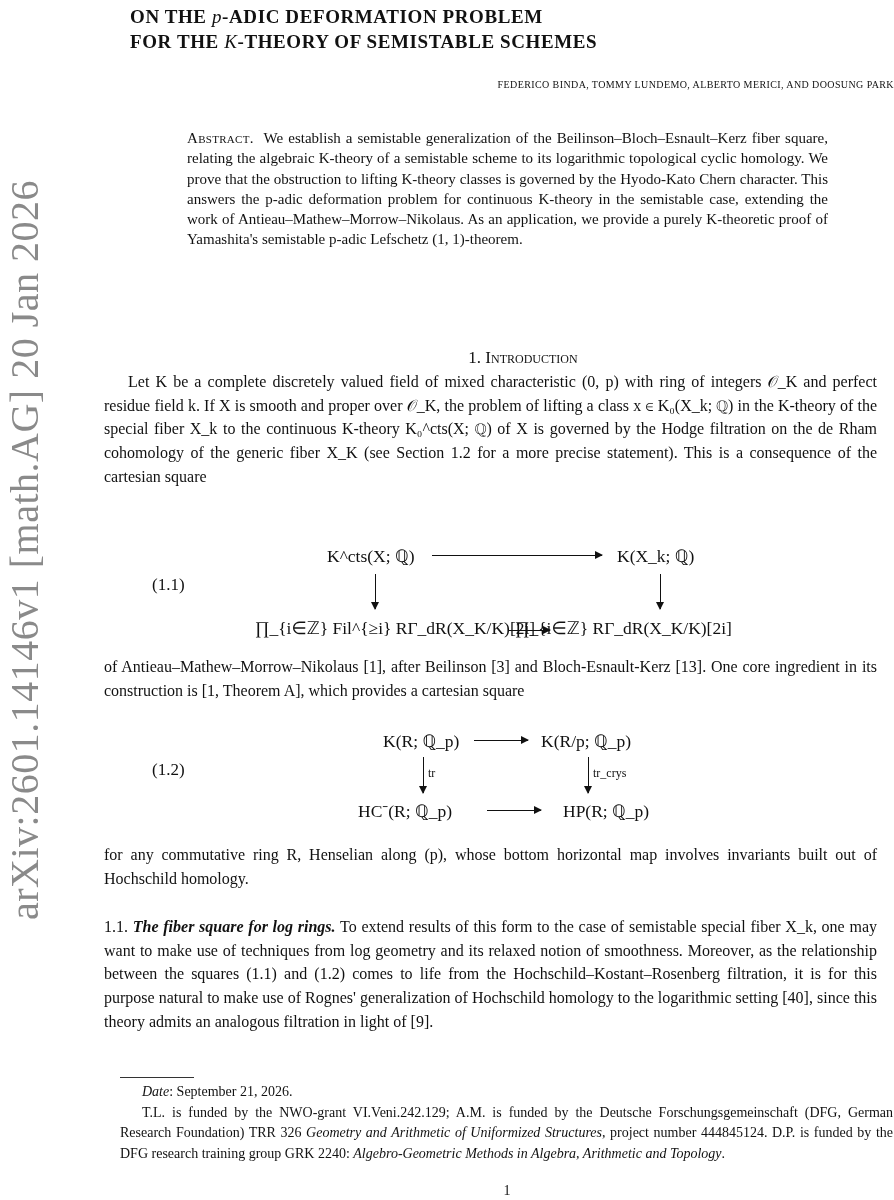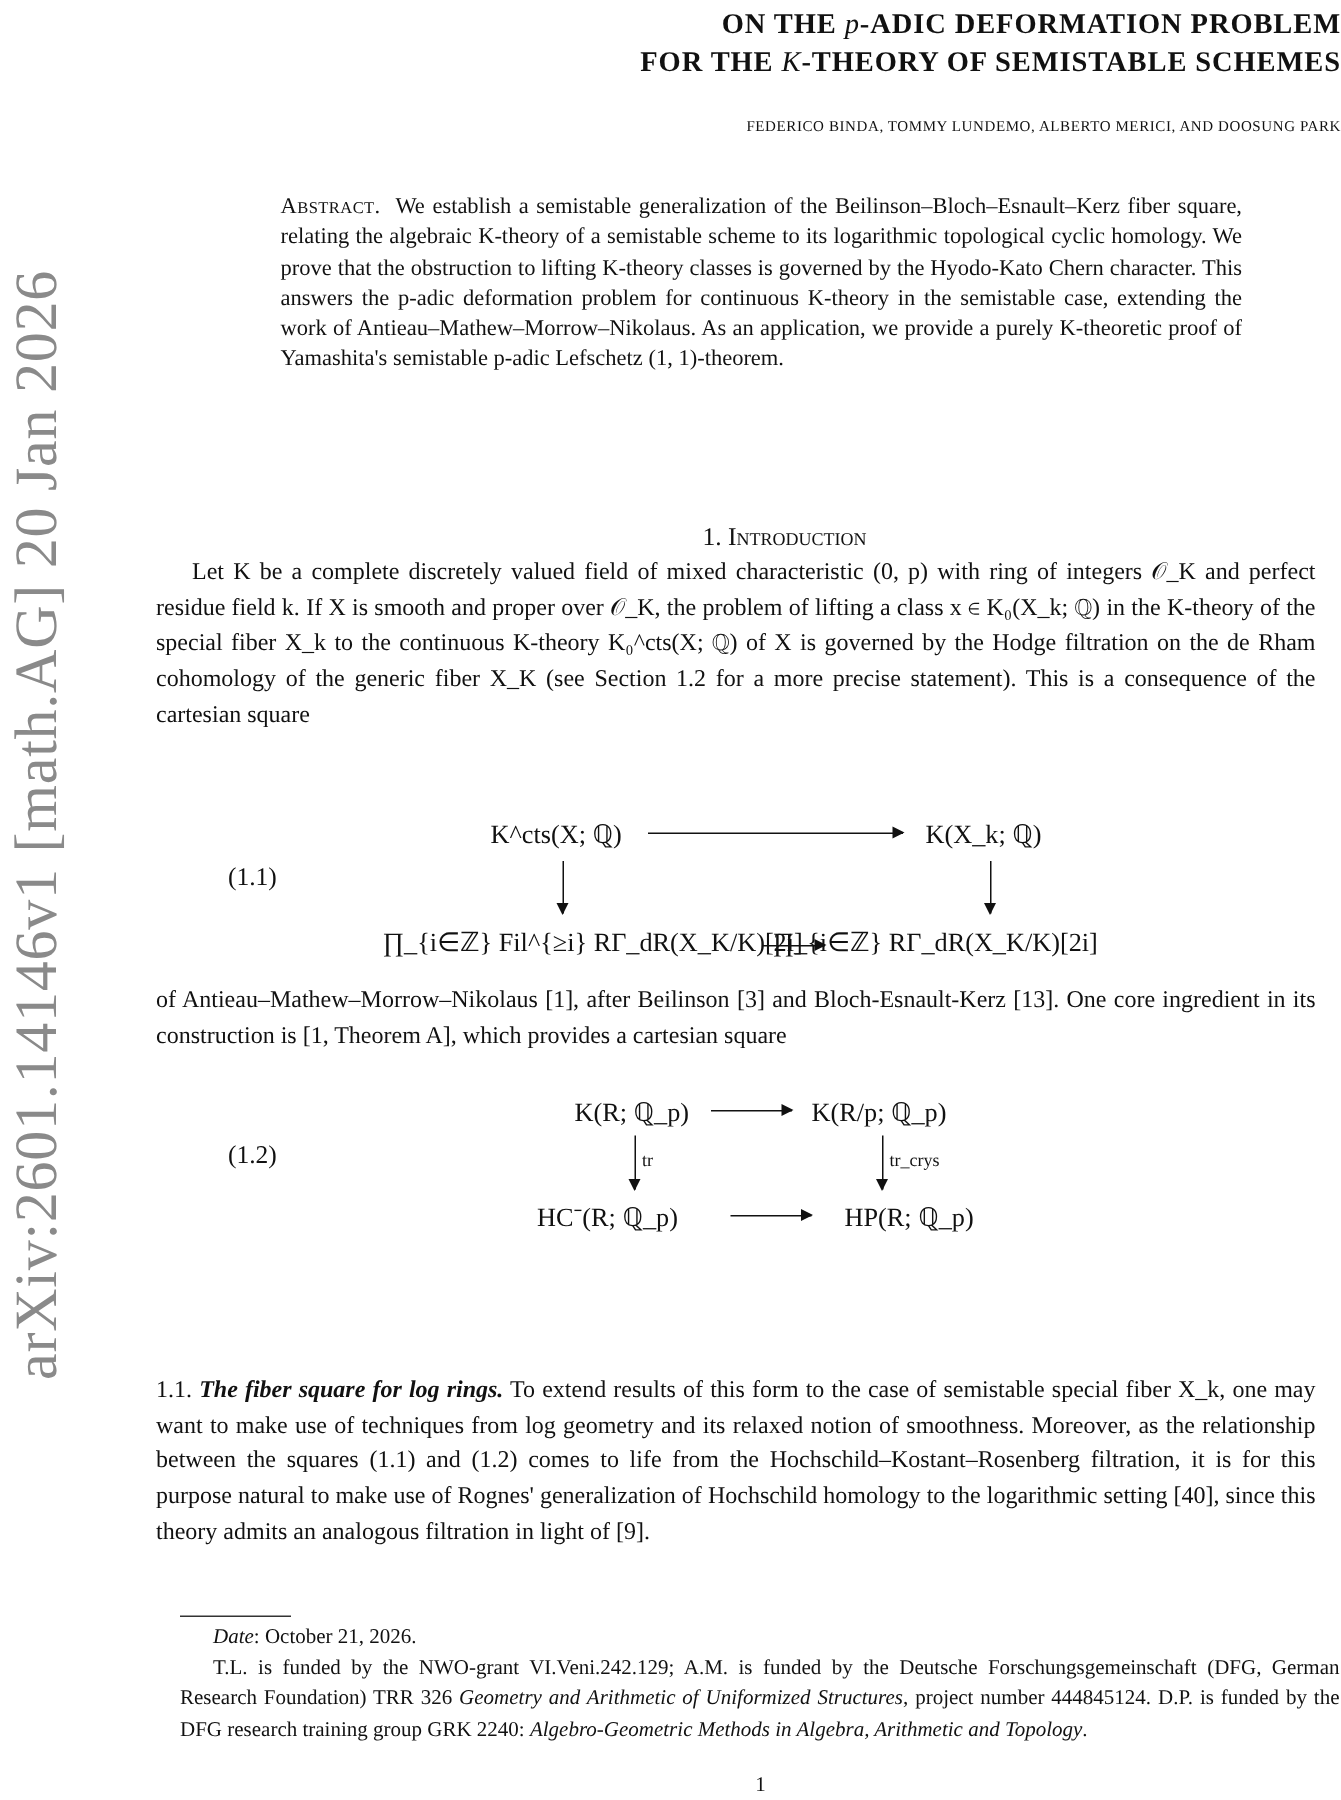--- a/index.html
+++ b/index.html
@@ -13,21 +13,21 @@
     .side-stamp {
       position: absolute; left: 24px; top: 550px;
       transform: translate(-50%, -50%) rotate(-90deg);
       white-space: nowrap;
       font-family: "Liberation Serif", serif;
       font-size: 40px; color: #8a8a8a; letter-spacing: 0.5px;
     }
 
     .title {
       position: absolute; left: 130px; width: 764px; top: 4px;
-      text-align: right; font-weight: bold; font-size: 19px; line-height: 25px; letter-spacing: 0.6px;
+      text-align: left; font-weight: bold; font-size: 19px; line-height: 25px; letter-spacing: 0.6px;
     }
     .authors {
       position: absolute; left: 130px; width: 764px; top: 79px;
       text-align: right; font-size: 10px; letter-spacing: 0.4px;
     }
     .abstract {
       position: absolute; left: 187px; width: 641px; top: 128px;
       font-size: 15px; line-height: 20.3px; text-align: justify;
     }
     .abstract .label { font-variant: small-caps; letter-spacing: 0.3px; }
@@ -119,27 +119,28 @@
     <span class="cd" style="left:358px; top:798px;">HC⁻(R; ℚ_p)</span>
     <span class="cd" style="left:563px; top:798px;text-align:right;">HP(R; ℚ_p)</span>
     <div class="arrow-h" style="left:474px; top:740px; width:54px;"></div>
     <div class="arrow-h" style="left:487px; top:810px; width:54px;"></div>
     <div class="arrow-v" style="left:423px; top:757px; height:36px;"></div>
     <div class="arrow-v" style="left:588px; top:757px; height:36px;"></div>
     <span class="arrow-label" style="left:428px; top:766px;">tr</span>
     <span class="arrow-label" style="left:593px; top:766px;">tr_crys</span>
   </div>
 
+  <div class="para" style="top:843px;">for any commutative ring R, Henselian along (p), whose bottom horizontal map involves invariants built out of Hochschild homology.</div>
 
   <div class="para" style="top:915px;">
     <span>1.1.</span>
     <span class="subsection-bold">The fiber square for log rings.</span>
     <span>To extend results of this form to the case of semistable special fiber X_k, one may want to make use of techniques from log geometry and its relaxed notion of smoothness. Moreover, as the relationship between the squares (1.1) and (1.2) comes to life from the Hochschild–Kostant–Rosenberg filtration, it is for this purpose natural to make use of Rognes' generalization of Hochschild homology to the logarithmic setting [40], since this theory admits an analogous filtration in light of [9].</span>
   </div>
 
   <div class="footnote-rule"></div>
   <div class="footnotes">
-    <p><i>Date</i><span>: October 21, 2026.</span></p>
+    <p><i>Date</i><span>: September 21, 2026.</span></p>
     <p><span>T.L. is funded by the NWO-grant VI.Veni.242.129; A.M. is funded by the Deutsche Forschungsgemeinschaft (DFG, German Research Foundation) TRR 326 </span><i>Geometry and Arithmetic of Uniformized Structures</i><span>, project number 444845124.  D.P. is funded by the DFG research training group GRK 2240: </span><i>Algebro-Geometric Methods in Algebra, Arithmetic and Topology</i><span>.</span></p>
   </div>
 
   <div class="page-number">1</div>
 </div>
 
 </body></html>

